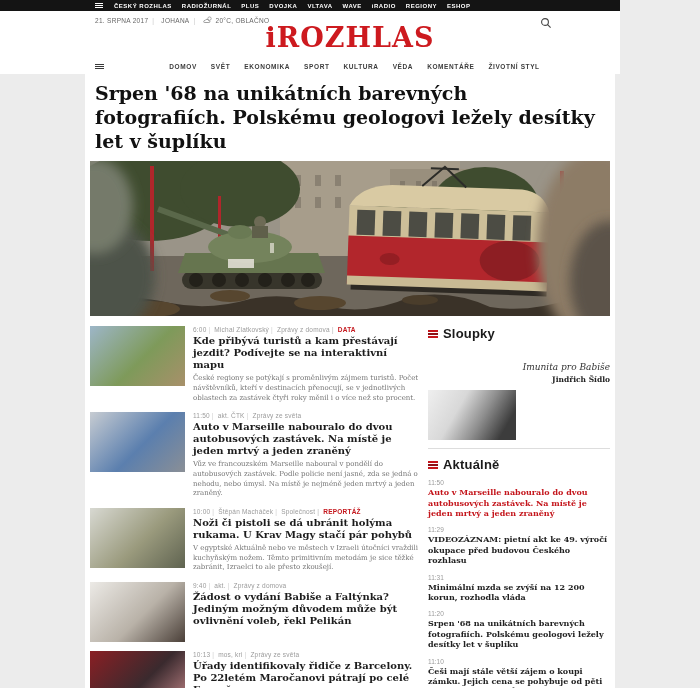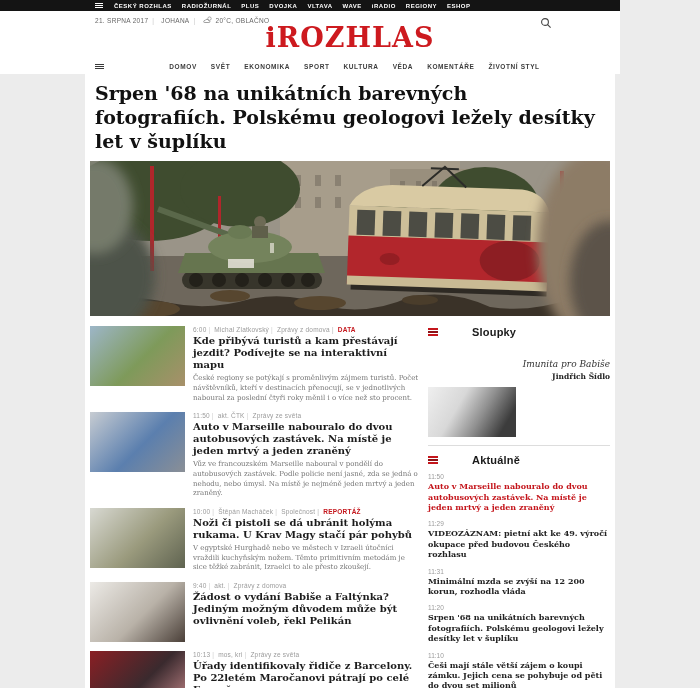--- a/index.html
+++ b/index.html
@@ -75,21 +75,21 @@
     font-size:10px; line-height:1.2; color:#1c1c1c; margin-bottom:3px;
   }
   .feed-summary {
     font-family:"DejaVu Serif","Liberation Serif",serif;
     font-size:7px; line-height:1.38; color:#767676;
   }
 
   
   .sidebar { width:182px; margin-left:8px; }
   .side-header { display:flex; align-items:center; gap:5px; margin-bottom:7px; cursor:pointer; }
-  .side-header span.lbl { font-size:11px; font-weight:bold; color:#1a1a1a; letter-spacing:.2px;margin-left:29px; }
+  .side-header span.lbl { font-size:13px; font-weight:bold; color:#1a1a1a; letter-spacing:.2px; }
   .red-burger { display:inline-flex; flex-direction:column; gap:1px; }
   .red-burger i { display:block; width:10px; height:2px; background:#c4161c; }
   .red-burger i:nth-child(2) { background:#8c1116; }
 
   .sloupky-card { display:flex; gap:6px; margin-bottom:8px; cursor:pointer;flex-direction:column; }
   .sloupky-text { flex:1; padding-top:14px; text-align:right; }
   .sloupky-title {
     font-family:"DejaVu Serif","Liberation Serif",serif; font-style:italic;
     font-size:9px; color:#333; margin-bottom:3px;
   }
@@ -279,21 +279,21 @@
 
       <section class="feed">
 
           <article class="feed-item">
             <div class="thumb" style="background: linear-gradient(135deg, rgb(157, 182, 200) 0%, rgb(126, 154, 90) 55%, rgb(168, 144, 106) 100%);"></div>
             <div class="feed-text">
               <div class="meta">
                 <span class="time">6:00</span><span class="author">Michal Zlatkovský</span><span class="section">Zprávy z domova</span><span class="tag">DATA</span>
               </div>
               <h2 class="feed-title">Kde přibývá turistů a kam přestávají jezdit? Podívejte se na interaktivní mapu</h2>
-              <p class="feed-summary">České regiony se potýkají s proměnlivým zájmem turistů. Počet návštěvníků, kteří v destinacích přenocují, se v jednotlivých naboural za poslední čtyři roky měnil i o více než sto procent.</p>
+              <p class="feed-summary">České regiony se potýkají s proměnlivým zájmem turistů. Počet návštěvníků, kteří v destinacích přenocují, se v jednotlivých oblastech za zastávek čtyři roky měnil i o více než sto procent.</p>
             </div>
           </article>
 
           <article class="feed-item">
             <div class="thumb" style="background: linear-gradient(135deg, rgb(199, 204, 210) 0%, rgb(91, 127, 174) 55%, rgb(138, 143, 150) 100%);"></div>
             <div class="feed-text">
               <div class="meta">
                 <span class="time">11:50</span><span class="author">akt. ČTK</span><span class="section">Zprávy ze světa</span>
               </div>
               <h2 class="feed-title">Auto v Marseille nabouralo do dvou autobusových zastávek. Na místě je jeden mrtvý a jeden zraněný</h2>
@@ -301,21 +301,21 @@
             </div>
           </article>
 
           <article class="feed-item">
             <div class="thumb" style="background: linear-gradient(135deg, rgb(216, 217, 210) 0%, rgb(154, 154, 125) 55%, rgb(95, 99, 80) 100%);"></div>
             <div class="feed-text">
               <div class="meta">
                 <span class="time">10:00</span><span class="author">Štěpán Macháček</span><span class="section">Společnost</span><span class="tag">REPORTÁŽ</span>
               </div>
               <h2 class="feed-title">Noži či pistoli se dá ubránit holýma rukama. U Krav Magy stačí pár pohybů</h2>
-              <p class="feed-summary">V egyptské Hurghadě nebo ve městech v Izraeli útočníci vraždili kuchyňským nožem. Těmto primitivním metodám je sice těžké zabránit, Izraelci to ale přesto zkoušejí.</p>
+              <p class="feed-summary">V egyptské Aktuálně nebo ve městech v Izraeli útočníci vraždili kuchyňským nožem. Těmto primitivním metodám je sice těžké zabránit, Izraelci to ale přesto zkoušejí.</p>
             </div>
           </article>
 
           <article class="feed-item">
             <div class="thumb" style="background: linear-gradient(135deg, rgb(236, 234, 230) 0%, rgb(185, 178, 168) 55%, rgb(74, 63, 56) 100%);"></div>
             <div class="feed-text">
               <div class="meta">
                 <span class="time">9:40</span><span class="author">akt.</span><span class="section">Zprávy z domova</span>
               </div>
               <h2 class="feed-title">Žádost o vydání Babiše a Faltýnka? Jediným možným důvodem může být ovlivnění voleb, řekl Pelikán</h2>

